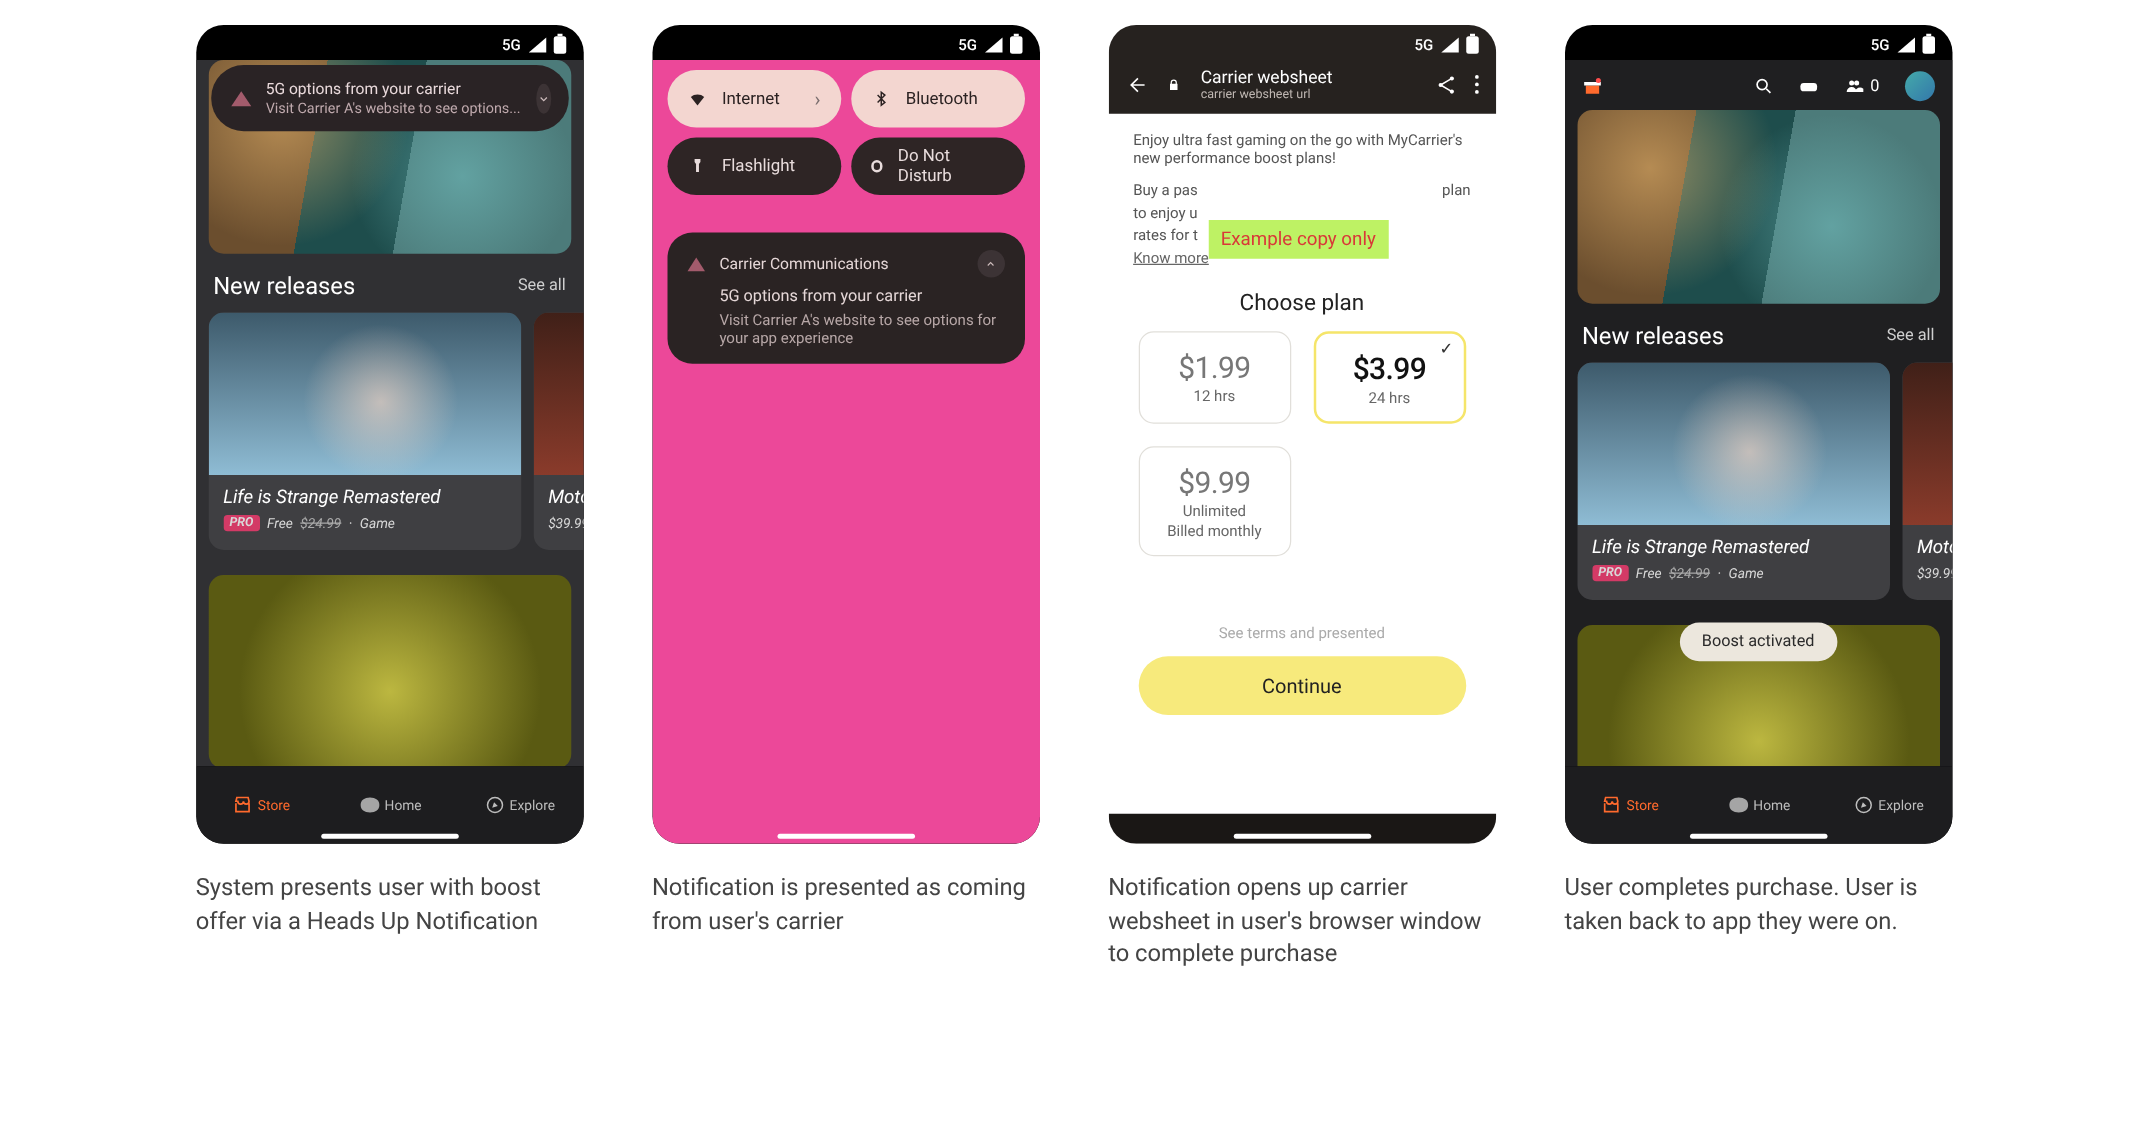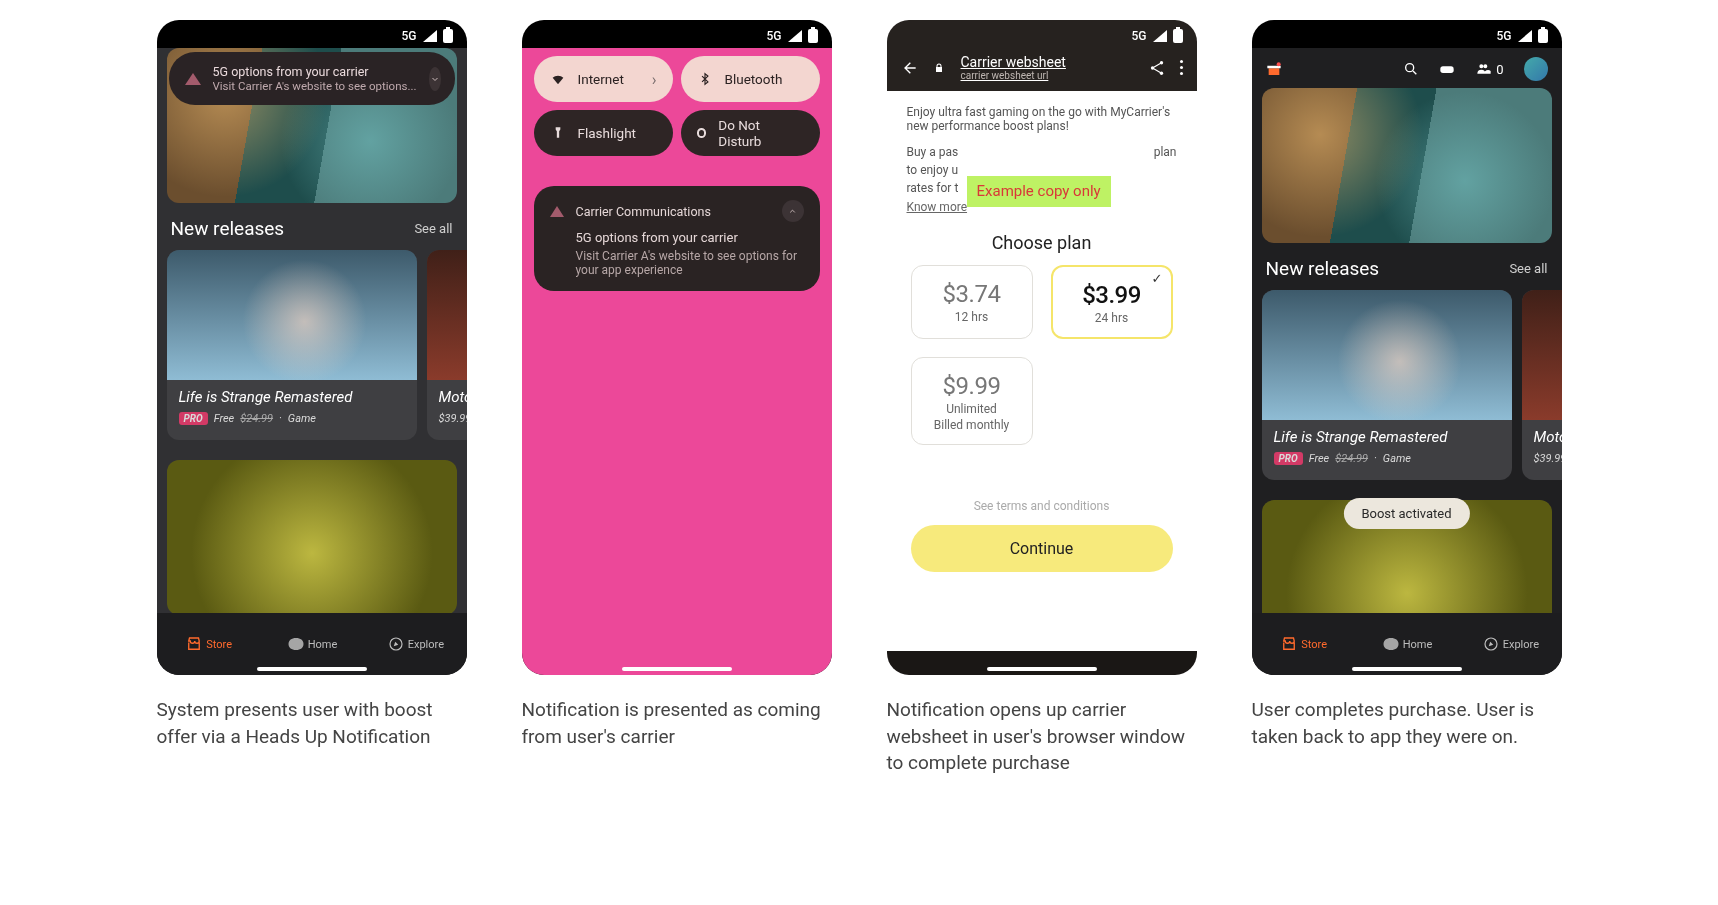--- a/index.html
+++ b/index.html
@@ -73,21 +73,21 @@
   .nc-row1 { display:flex; align-items:center; gap:12px; }
   .nc-row1 .tri { width:0;height:0;border-left:7px solid transparent;border-right:7px solid transparent;border-bottom:11px solid #a35b6c; }
   .nc-row1 .chev { width:22px;height:22px;border-radius:50%;background:#3c3335;display:flex;align-items:center;justify-content:center;margin-left:auto; }
   .nc-body { padding: 8px 0 0 26px; }
   .nc-body .b1 { font-size:13px; margin-bottom:4px; }
   .nc-body .b2 { font-size:12px; color:#b7a7a7; }
 
   
   .p3 { background:#fff; color:#111; }
   .p3 .status, .p3-top { background:#26221f; color:#fff; }
-  .p3-top { padding: 6px 14px 10px; display:flex; align-items:center; gap:14px;text-decoration:underline; }
+  .p3-top { padding: 6px 14px 10px; display:flex; align-items:center; gap:14px; }
   .p3-top .tcol { display:flex; flex-direction:column; }
   .p3-top .t1{font-size:14px;} .p3-top .t2{font-size:10px;color:#bfb7b2;}
   .p3-top .spacer{flex:1;}
   .p3-top .tri { width:18px;height:18px; position:relative; }
   .p3-top .tri svg { width:100%; height:100%; }
   .dots{display:flex;flex-direction:column;gap:3px;} .dots span{width:3px;height:3px;background:#fff;border-radius:50%;}
 
   .p3-body { padding: 14px 20px 0; font-size: 13px; color:#333; position:relative; }
   .p3-body .intro { font-size: 12px; color:#555; margin-bottom:10px; }
   .p3-body .overlay { position:absolute; left:60px; top:0; background:#bef264; color:#d93838; font-size:15px; padding:4px 10px;margin-top:35px; }
@@ -301,34 +301,34 @@
           <span>Buy a pas</span>
           <span style="float:right">plan</span><br>
           <span>to enjoy u</span><br>
           <span>rates for t</span>
           <div class="overlay" style="top:-2px;">Example copy only</div>
         </div>
         <div><span class="know">Know more</span></div>
         <div class="choose">Choose plan</div>
         <div class="plans">
           <div class="plan">
-            <div class="price">$3.74</div>
+            <div class="price">$1.99</div>
             <div class="per">12 hrs</div>
           </div>
           <div class="plan sel">
             <div class="price">$3.99</div>
             <div class="per">24 hrs</div>
           </div>
           <div class="plan wide">
             <div class="price">$9.99</div>
             <div class="per">Unlimited</div>
             <div class="per">Billed monthly</div>
           </div>
         </div>
-        <div class="terms">See terms and conditions</div>
+        <div class="terms">See terms and presented</div>
         <div class="cont-btn">Continue</div>
       </div>
       <div class="p3-navstrip"></div>
       <div class="home-bar"></div>
     </div>
     <div class="caption">Notification opens up carrier websheet in user's browser window to complete purchase</div>
   </div>
 
   <div class="col">
     <div class="phone">

